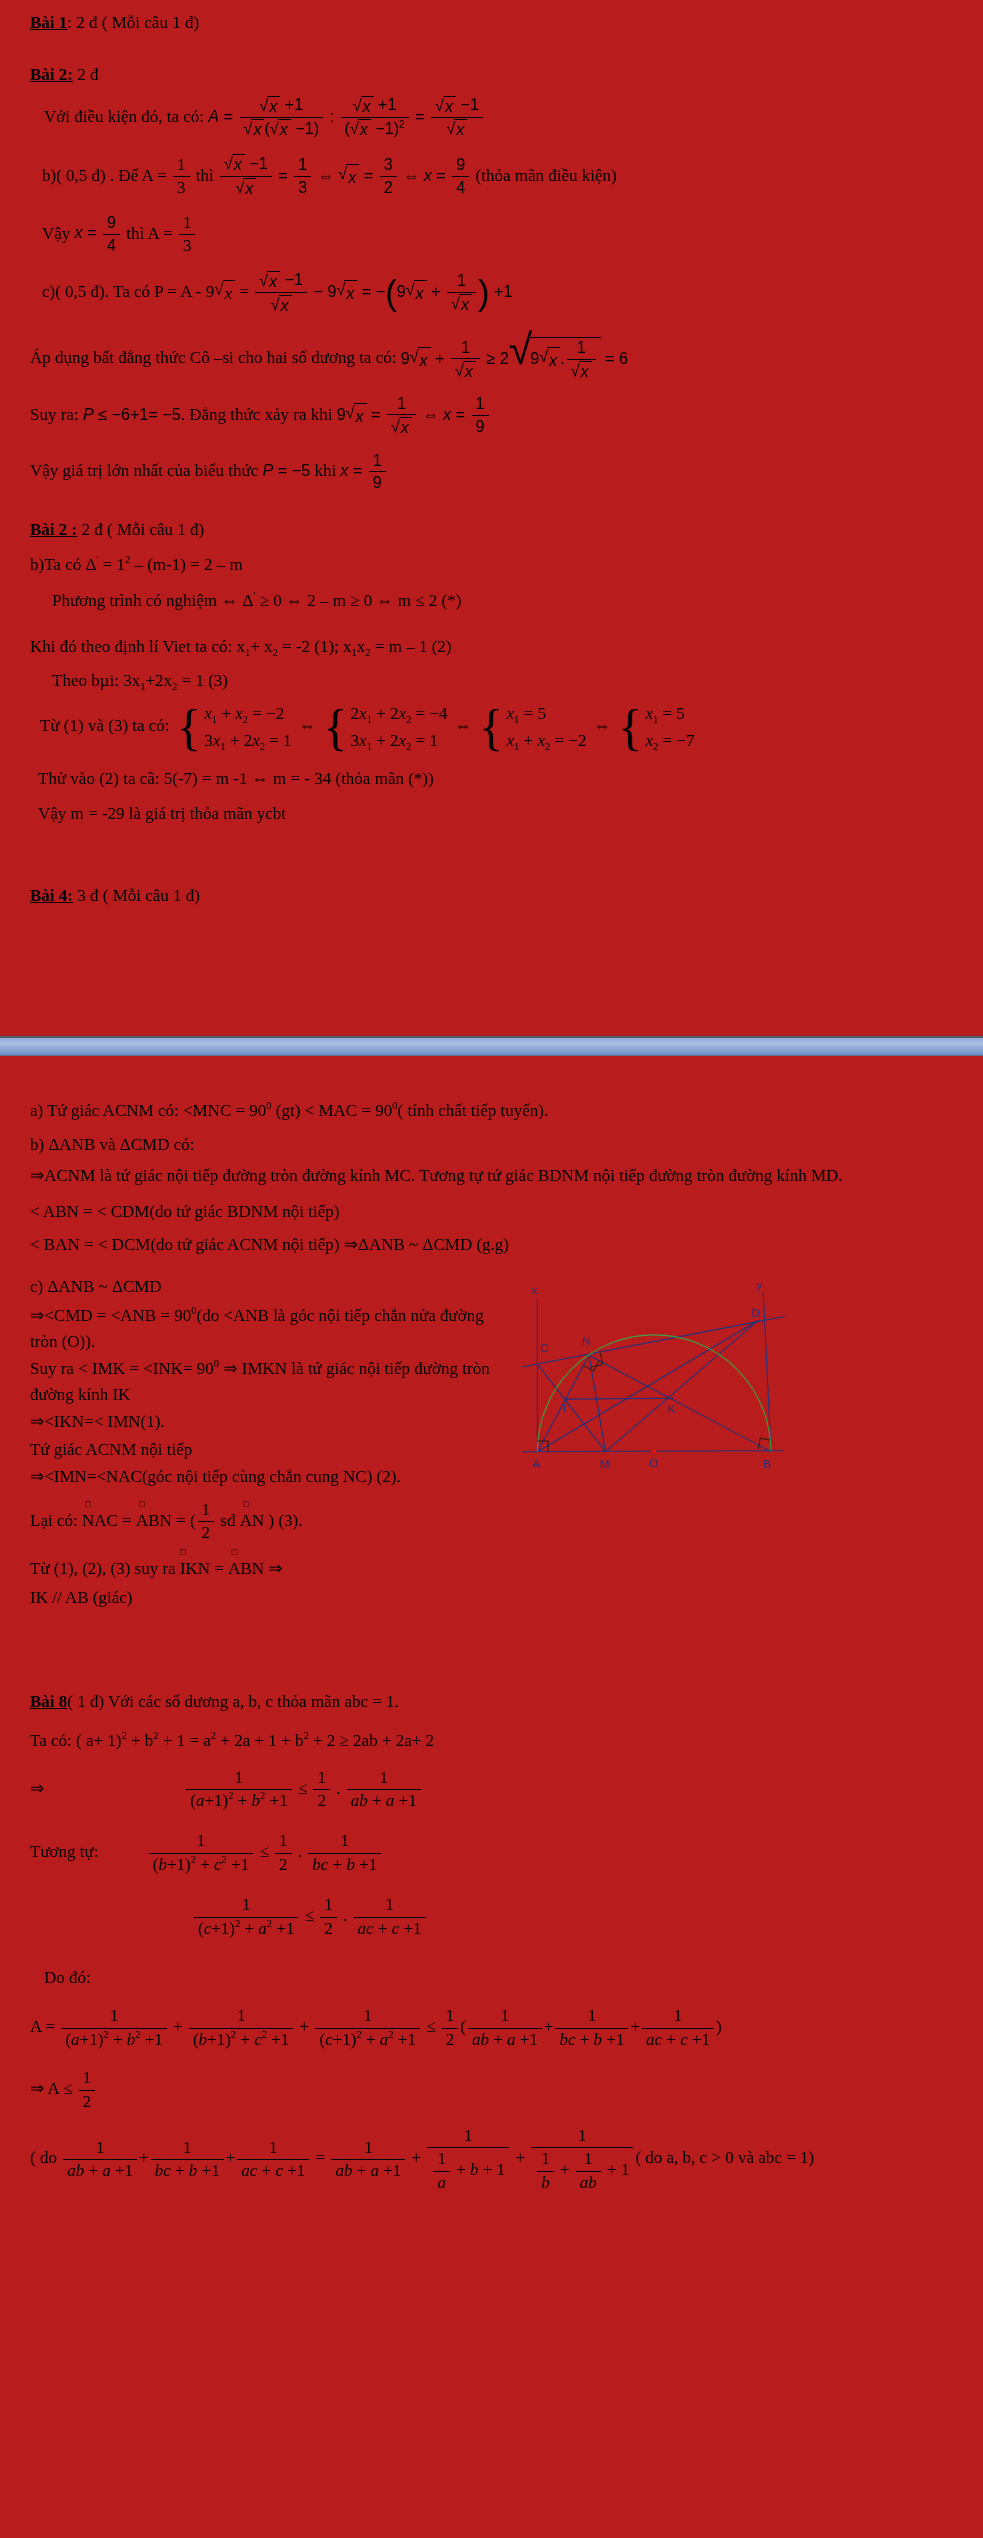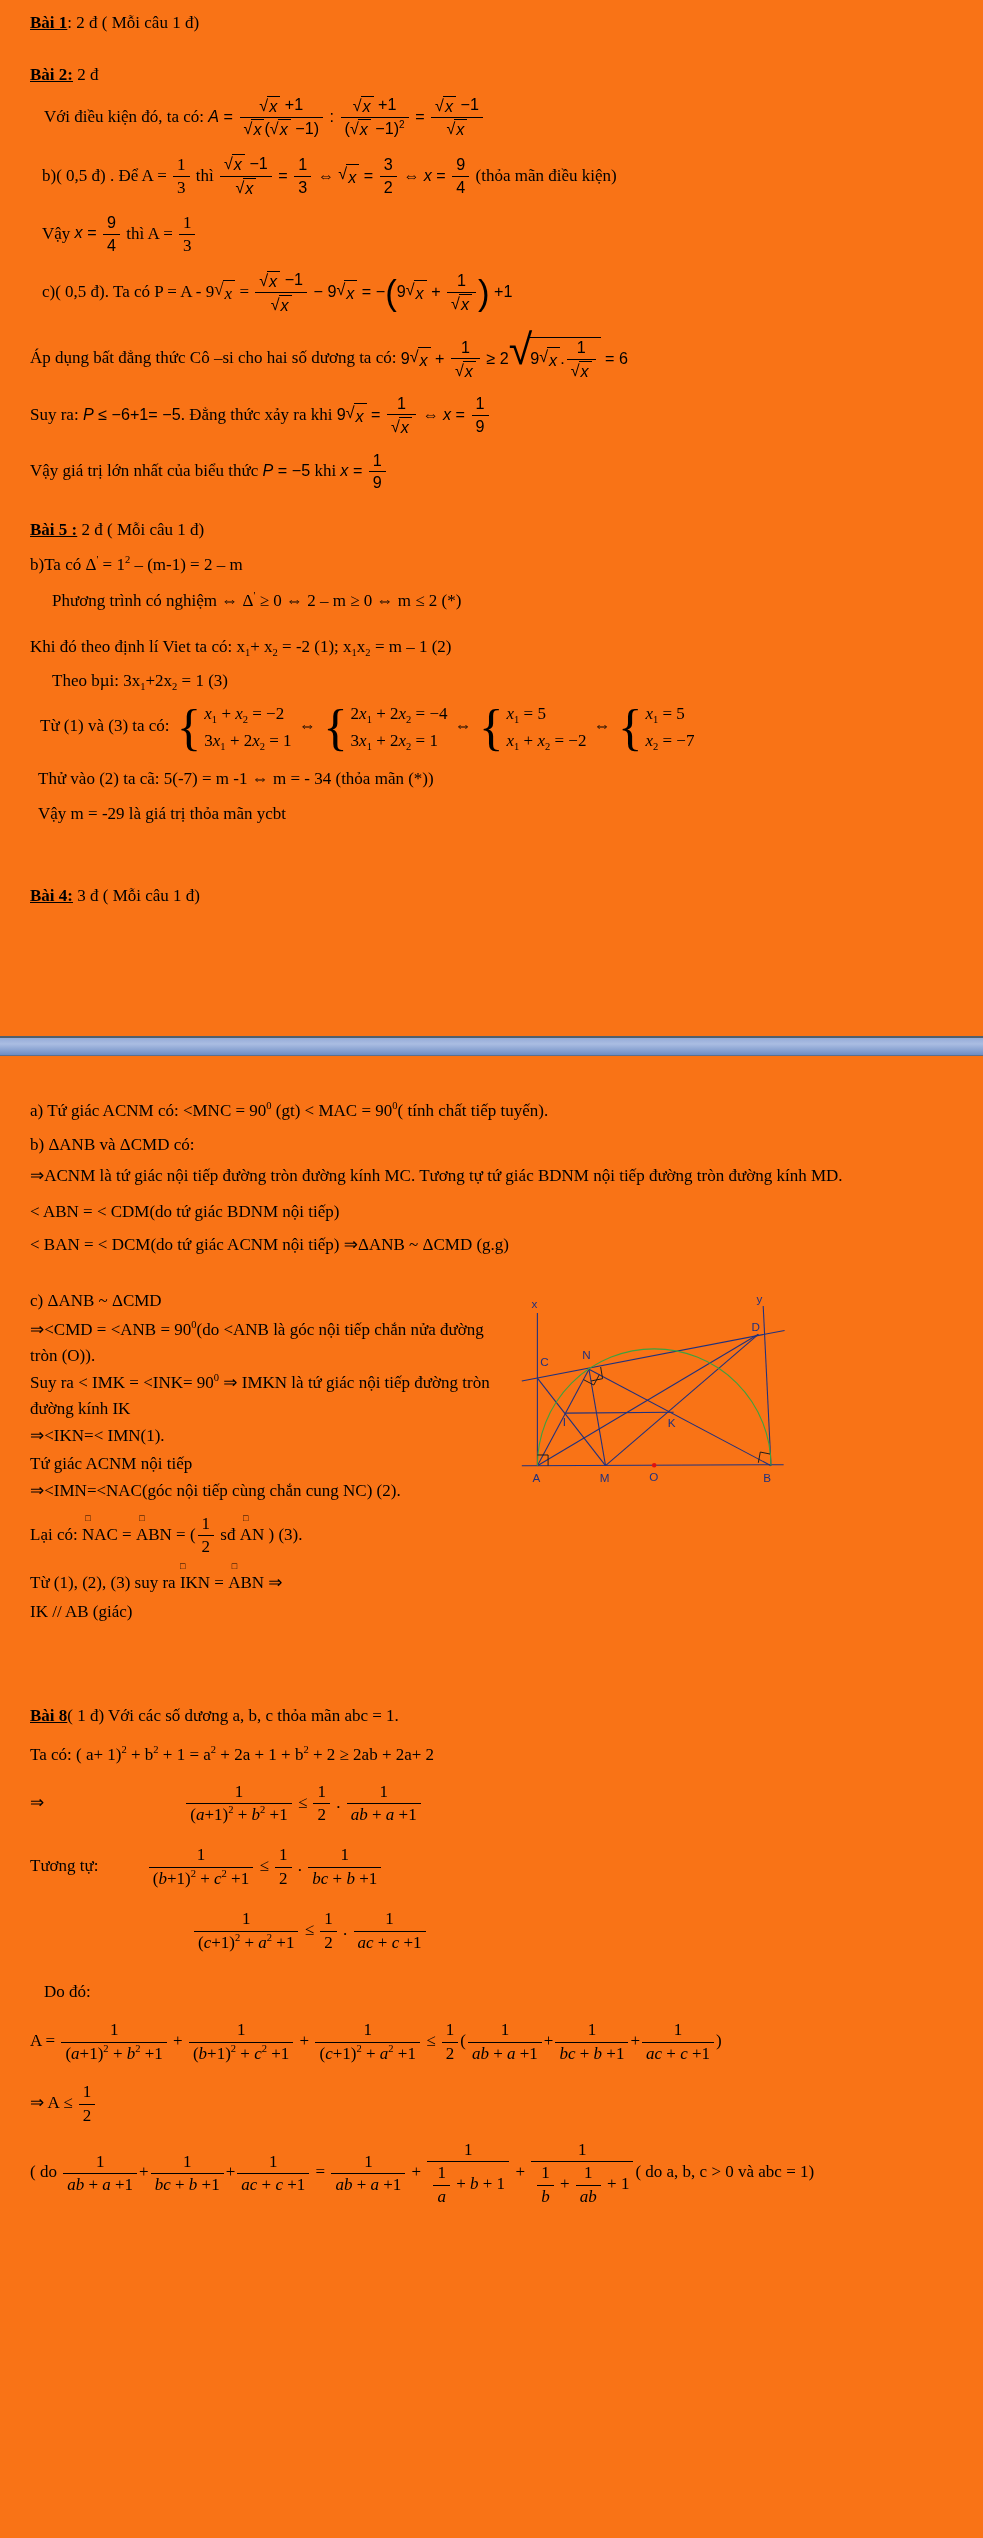--- a/index.html
+++ b/index.html
@@ -33,21 +33,21 @@
   .band{height:17px;margin-left:-30px;margin-right:-22px;border-bottom:1px solid #5e6f8c;}
   .c4{overflow:visible;}
   .fig{float:right;width:460px;}
   .fig svg{display:block;margin-left:14px;}
   .fig text{font-family:"Liberation Sans",sans-serif;}
   .clear{clear:both;}
 </style>
 </head>
 <body>
 
-<div class="page" style="background: #f97316; color: rgb(0, 0, 0);">
+<div class="page" style="background: #b91c1c; color: rgb(0, 0, 0);">
   <div id="doc">
       <div>
         <div class="line" style="margin-top: 2px;"><span class="bu">Bài 1</span>: 2 đ ( Mỗi câu 1 đ)</div>
       </div>
       <div>
         <div class="line" style="margin-top: 26px;"><span class="bu">Bài 2:</span> 2 đ</div>
         <div class="line" style="margin-top: 8px; padding-left: 14px;">Với điều kiện đó,  ta có:  <span class="msans"><span class="mi">A</span> = <span class="frac">
               <span class="num"><span class="sqrt">
                   <span class="rad">√</span>
                   <span class="vinc"><span class="mi">x</span></span>
@@ -169,21 +169,21 @@
             </span> ⇔ <span class="mi">x</span> = <span class="frac">
               <span class="num">1</span>
               <span class="den">9</span>
             </span></span></div>
         <div class="line" style="margin-top: 14px;">Vậy giá trị lớn nhất của biểu thức <span class="msans"><span class="mi">P</span> = −5</span> khi <span class="msans"><span class="mi">x</span> = <span class="frac">
               <span class="num">1</span>
               <span class="den">9</span>
             </span></span></div>
       </div>
       <div>
-        <div class="line" style="margin-top: 24px;"><span class="bu">Bài  5 :</span>   2  đ ( Mỗi câu 1 đ)</div>
+        <div class="line" style="margin-top: 24px;"><span class="bu">Bài  2 :</span>   2  đ ( Mỗi câu 1 đ)</div>
         <div class="line" style="margin-top: 10px;">b)Ta có  Δ<span class="sup">'</span> = 1<span class="sup">2</span> – (m-1) = 2 – m</div>
         <div class="line" style="margin-top: 10px; padding-left: 22px;">Phương trình có nghiệm ⇔ Δ<span class="sup">'</span> ≥ 0 ⇔ 2 – m ≥ 0 ⇔ m ≤ 2 (*)</div>
         <div class="line" style="margin-top: 21px;">Khi đó theo định lí Viet ta có: x<span class="sub">1</span>+ x<span class="sub">2</span> = -2  (1);  x<span class="sub">1</span>x<span class="sub">2</span> = m – 1 (2)</div>
         <div class="line" style="margin-top: 8px; padding-left: 22px;">Theo bµi: 3x<span class="sub">1</span>+2x<span class="sub">2</span> = 1 (3)</div>
         <div class="line" style="margin-top: 8px; padding-left: 10px;">Từ (1) và (3) ta có:  <span class="cases">
             <span class="brace">{</span>
             <span class="ccol">
               <span class="crow"><span class="mi">x</span><span class="sub">1</span> + <span class="mi">x</span><span class="sub">2</span> = −2</span>
               <span class="crow">3<span class="mi">x</span><span class="sub">1</span> + 2<span class="mi">x</span><span class="sub">2</span> = 1</span>
             </span>
@@ -252,21 +252,21 @@
         <text x="69" y="72" fill="#20317f">N</text>
         <text x="49" y="141" fill="#20317f">I</text>
         <text x="157" y="142" fill="#20317f">K</text>
         <text x="18" y="199" fill="#20317f">A</text>
         <text x="87" y="199" fill="#20317f">M</text>
         <text x="138" y="198" fill="#20317f">O</text>
         <text x="255" y="199" fill="#20317f">B</text>
       </g>
     </svg>
   </div>
-<div class="line" style="margin-top: 30px; font-family: Liberation Serif, serif;">c) ΔANB ~ ΔCMD</div>
+<div class="line" style="margin-top: 16px; font-family: Liberation Serif, serif;">c) ΔANB ~ ΔCMD</div>
         <div class="line" style="margin-top: 4px;">⇒&lt;CMD = &lt;ANB = 90<span class="sup">0</span>(do &lt;ANB là góc nội tiếp chắn nửa đường tròn (O)).</div>
         <div class="line" style="margin-top: 2px;">Suy ra &lt; IMK = &lt;INK= 90<span class="sup">0</span>  ⇒ IMKN là tứ giác nội tiếp đường tròn đường kính IK</div>
         <div class="line" style="margin-top: 2px;">⇒&lt;IKN=&lt; IMN(1).</div>
         <div class="line" style="margin-top: 2px;">Tứ giác ACNM nội tiếp</div>
         <div class="line" style="margin-top: 2px;">⇒&lt;IMN=&lt;NAC(góc nội tiếp cùng chắn cung NC) (2).</div>
         <div class="line" style="margin-top: 10px;">Lại có:  <span class="hat"><span class="hmark">□</span><span>N</span></span>AC = <span class="hat"><span class="hmark">□</span><span>A</span></span>BN = (<span class="frac">
             <span class="num">1</span>
             <span class="den">2</span>
           </span> sđ <span class="hat"><span class="hmark">□</span><span>A</span></span>N ) (3).</div>
         <div class="line" style="margin-top: 12px;">Từ (1), (2), (3) suy ra <span class="hat"><span class="hmark">□</span><span>I</span></span>KN = <span class="hat"><span class="hmark">□</span><span>A</span></span>BN ⇒</div>

